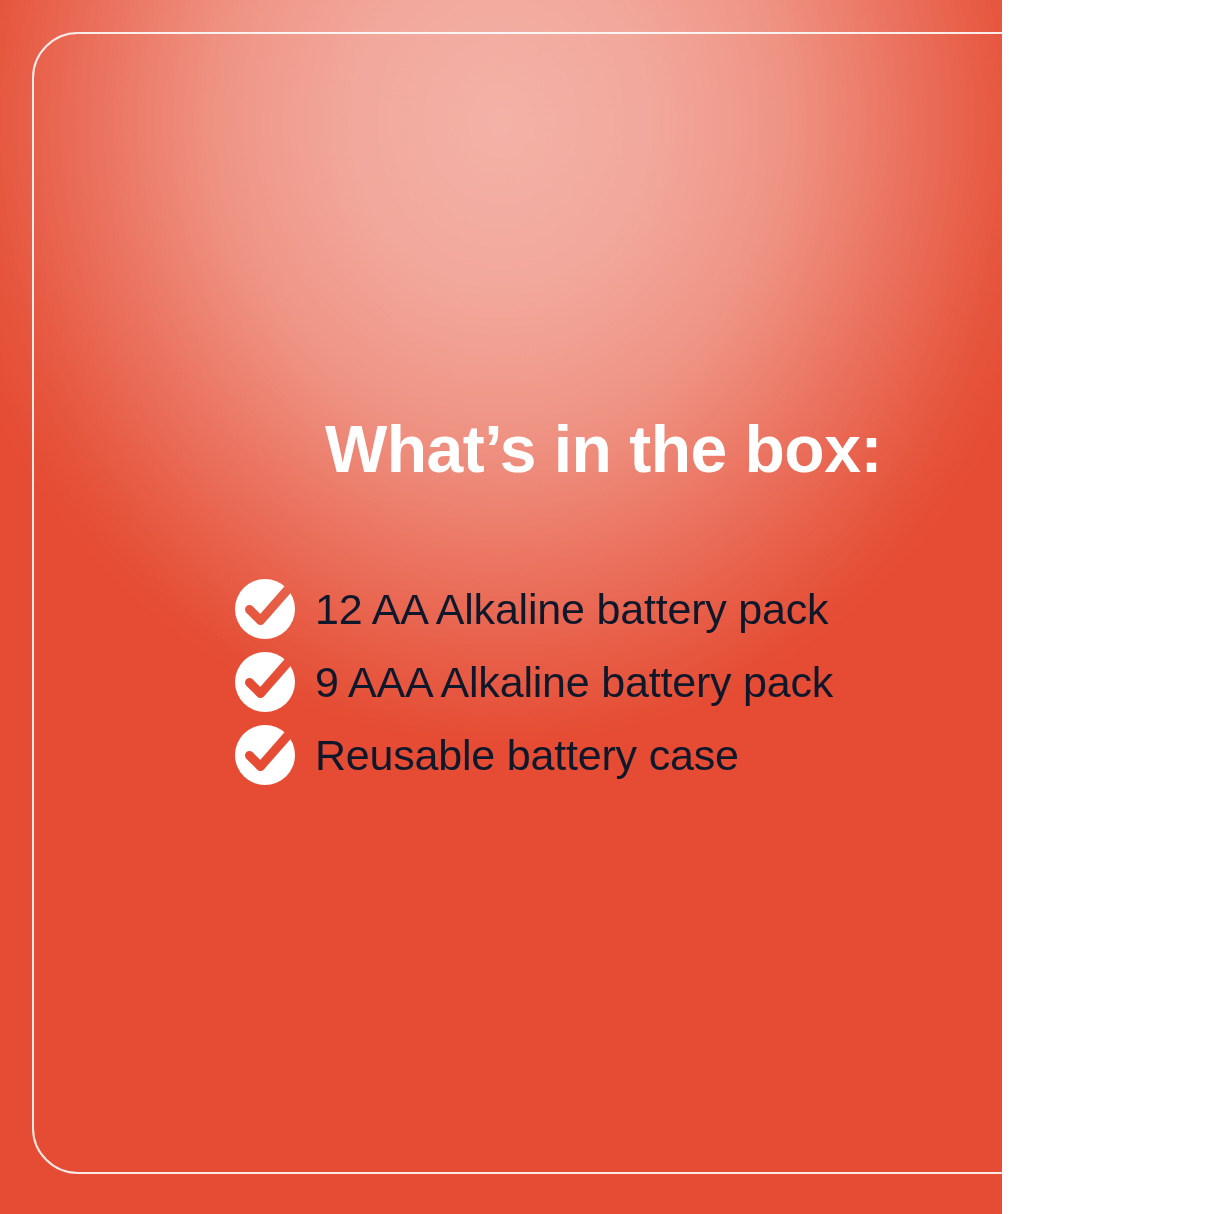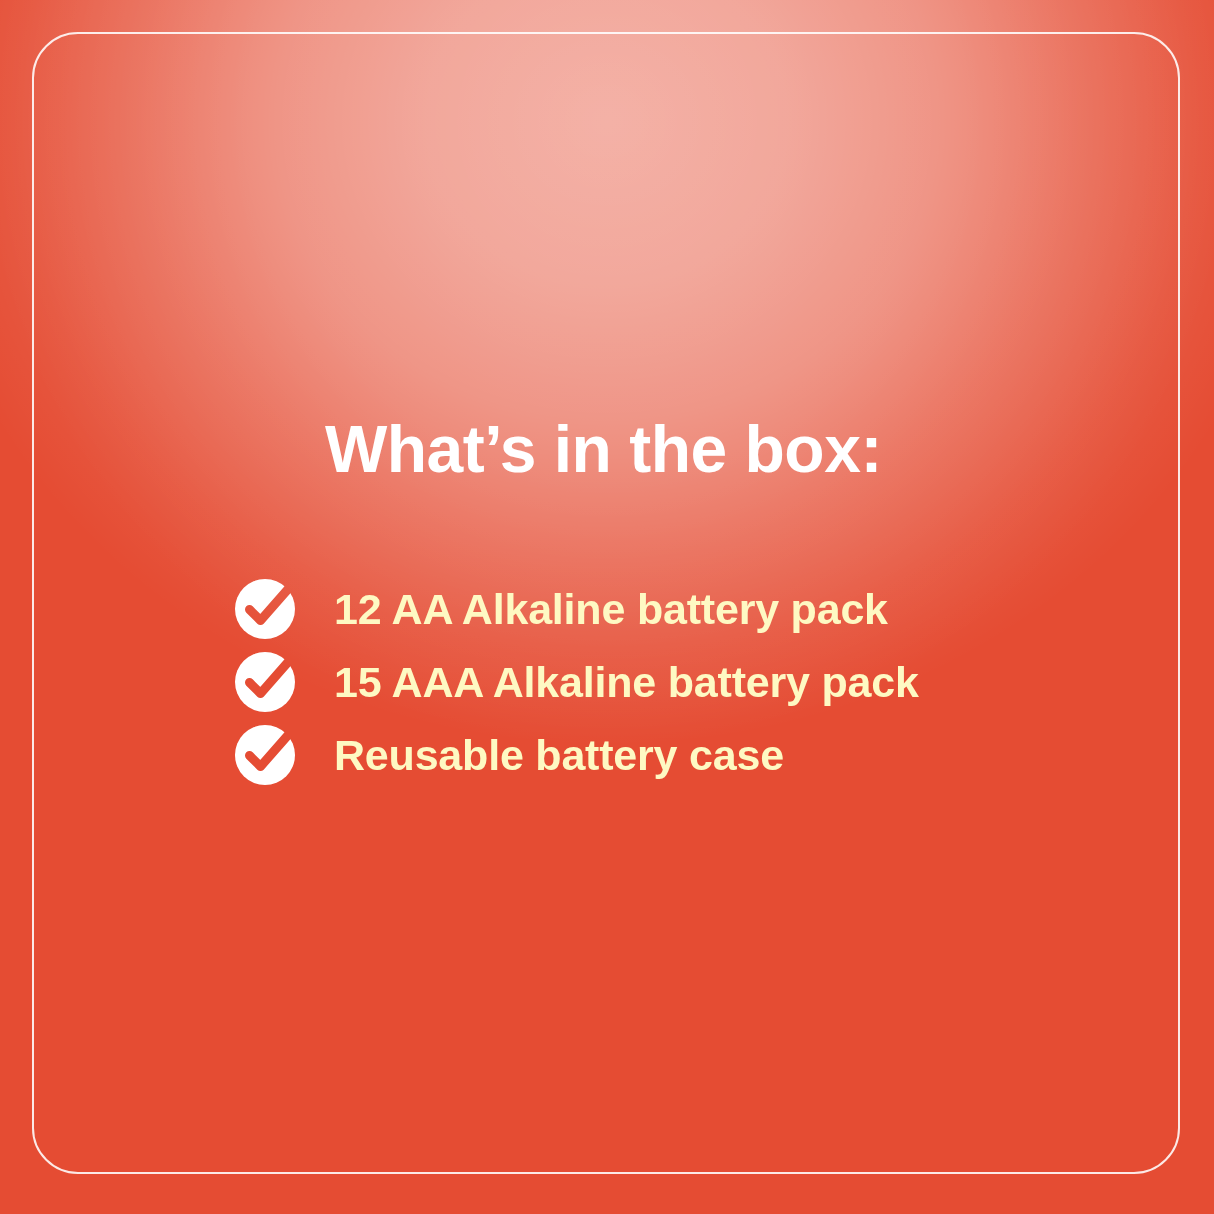--- a/index.html
+++ b/index.html
@@ -3,21 +3,21 @@
 <meta charset="utf-8">
 <style>
   html, body {
     margin: 0;
     padding: 0;
     background: #ffffff;
   }
 
   .canvas {
     position: relative;
-    width: 1214px;
+    width: 1002px;
     height: 1214px;
     overflow: hidden;
     background-color: #e54c33;
     font-family: "Liberation Sans", "DejaVu Sans", sans-serif;
     -webkit-font-smoothing: antialiased;
   }
 
   
   .glow {
     position: absolute;
@@ -103,24 +103,24 @@
   }
 
   .check-icon {
     flex: 0 0 auto;
     width: 62px;
     height: 62px;
     display: block;
   }
 
   .item-label {
-    margin-left: 38px;
-    color: #fef9c3;
+    margin-left: 19px;
+    color: #0f172a;
     font-size: 43px;
-    font-weight: 700;
+    font-weight: 400;
     letter-spacing: -0.2px;
     line-height: 1;
     white-space: nowrap;
   }
 </style>
 </head>
 <body>
 
 <div class="canvas">
 
@@ -151,21 +151,21 @@
       <li class="list-item">
         <svg class="check-icon" viewBox="0 0 62 62">
           <defs>
             <mask id="m1" maskUnits="userSpaceOnUse" x="0" y="0" width="62" height="62">
               <rect x="0" y="0" width="62" height="62" fill="#fff"></rect>
               <path d="M15.5 31.5 L26.5 42.5 L55 10" fill="none" stroke="#000" stroke-width="9" stroke-linecap="round" stroke-linejoin="round"></path>
             </mask>
           </defs>
           <circle cx="31" cy="31" r="30" fill="#ffffff" mask="url(#m1)"></circle>
         </svg>
-        <span class="item-label">15 AAA Alkaline battery pack</span>
+        <span class="item-label">9 AAA Alkaline battery pack</span>
       </li>
 
       <li class="list-item">
         <svg class="check-icon" viewBox="0 0 62 62">
           <defs>
             <mask id="m2" maskUnits="userSpaceOnUse" x="0" y="0" width="62" height="62">
               <rect x="0" y="0" width="62" height="62" fill="#fff"></rect>
               <path d="M15.5 31.5 L26.5 42.5 L55 10" fill="none" stroke="#000" stroke-width="9" stroke-linecap="round" stroke-linejoin="round"></path>
             </mask>
           </defs>

